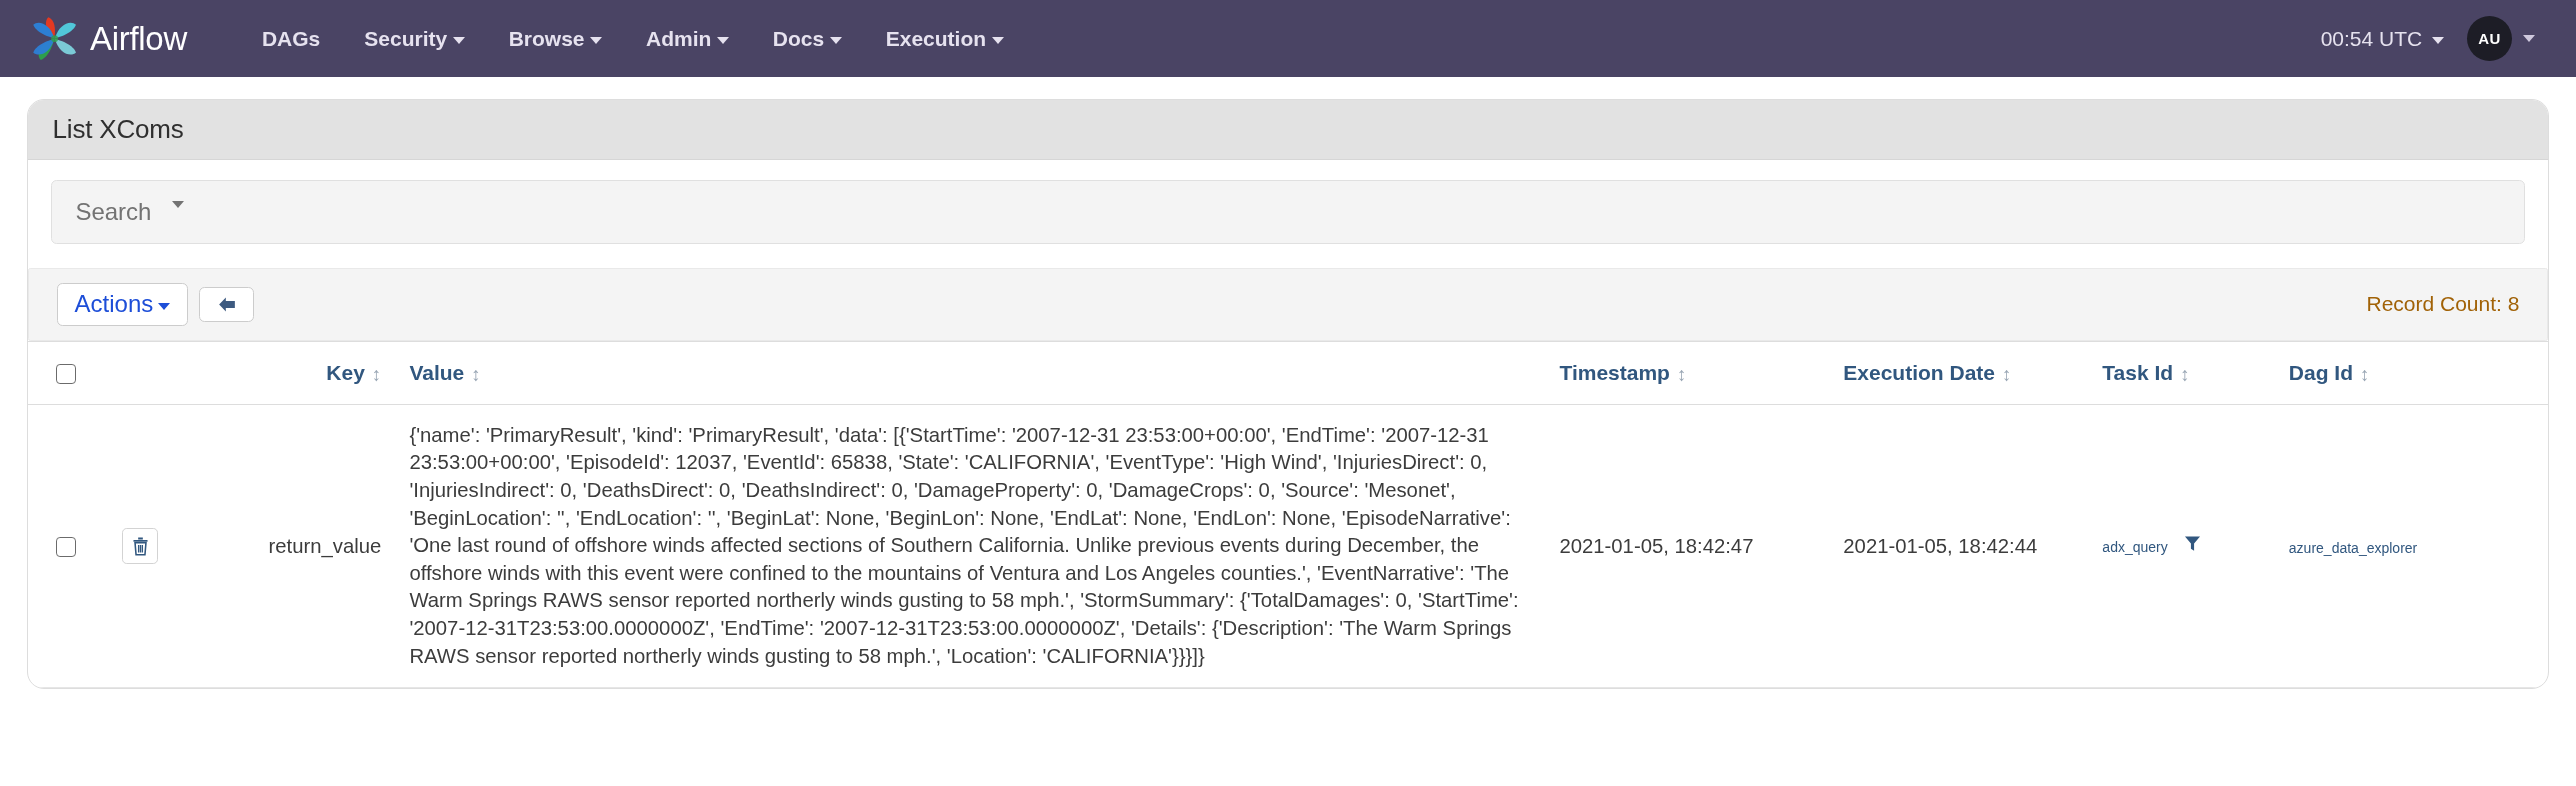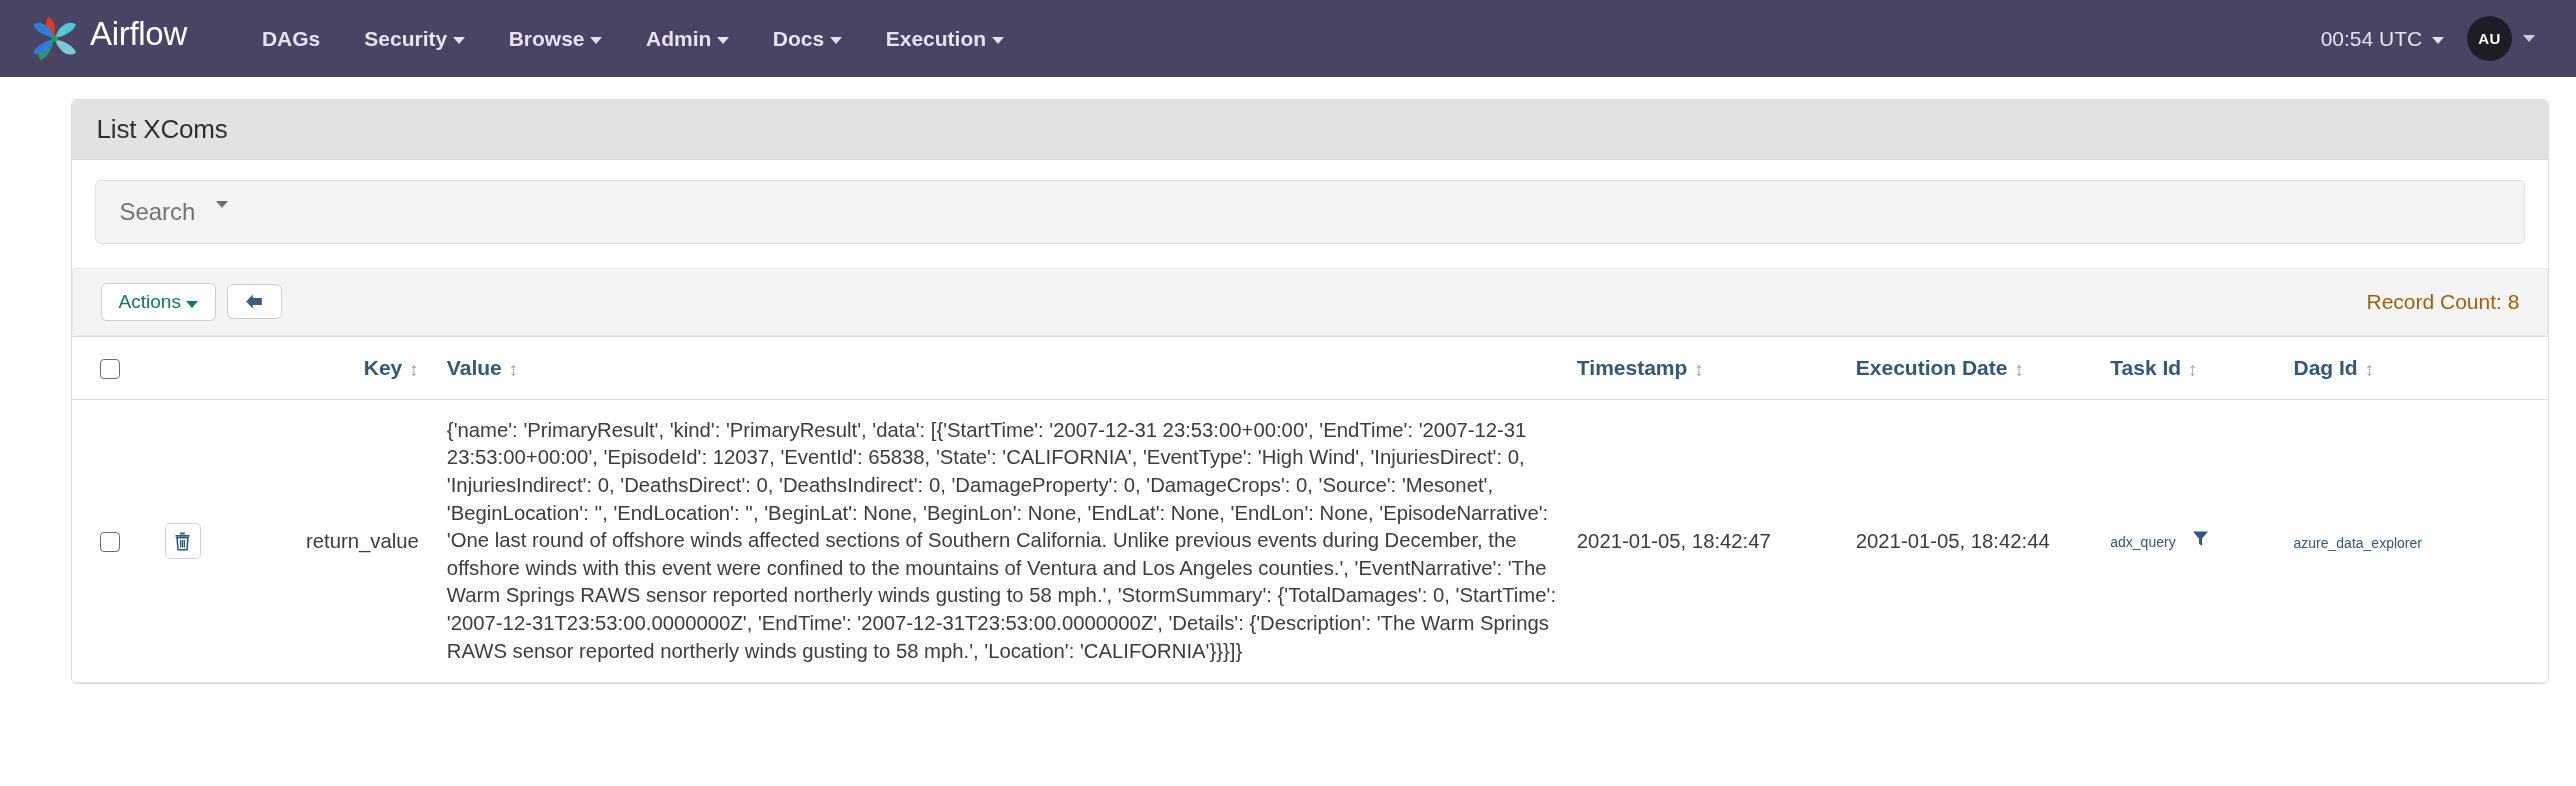--- a/index.html
+++ b/index.html
@@ -15,21 +15,21 @@
   .navbar {
     height: 77px;
     background: #4a4464;
     display: flex;
     align-items: center;
     padding: 0 41px 0 31px;
     position: relative;
   }
   .brand {
     display: flex;
-    align-items: flex-start;
+    align-items: center;
     gap: 11px;
     margin-right: 53px;
     text-decoration: none;
   }
   .brand-logo { width: 48px; height: 48px; display: block; }
   .brand-name {
     color: #ffffff;
     font-size: 33px;
     letter-spacing: -0.3px;
   }
@@ -95,24 +95,23 @@
     border-top: 7px solid #cfc9dd;
   }
 
   
   .page {
     padding: 22px 26.6px 0 26.6px;
     background: #ffffff;
   }
   .panel {
     border: 0.8px solid #dddddd;
-    border-radius: 6px;
+    border-radius: 17px;
     background: #ffffff;
     overflow: hidden;
-    margin-left: 44px;
   }
   .panel-heading {
     background: #e2e2e2;
     border-bottom: 0.8px solid #d6d6d6;
     padding: 14px 25px;
   }
   .panel-title {
     font-size: 26px;
     color: #2f2f2f;
     letter-spacing: -0.2px;
@@ -145,22 +144,22 @@
     display: flex;
     align-items: center;
     margin: 0 -23.4px 0 -23.4px;
     padding-left: 28px;
     padding-right: 28px;
   }
   .btn {
     background: #ffffff;
     border: 0.8px solid #cccccc;
     border-radius: 5.5px;
-    color: #0f766e;
-    font-size: 19px;
+    color: #1d4ed8;
+    font-size: 24px;
     padding: 8.6px 17px;
     cursor: pointer;
     display: inline-flex;
     align-items: center;
     gap: 4.7px;
     line-height: 1;
     font-family: "Liberation Sans", sans-serif;
   }
   .btn + .btn { margin-left: 11px; }
   .btn-arrow { padding: 7px 15.6px; font-size: 23.4px; color: #3d5a80; }

